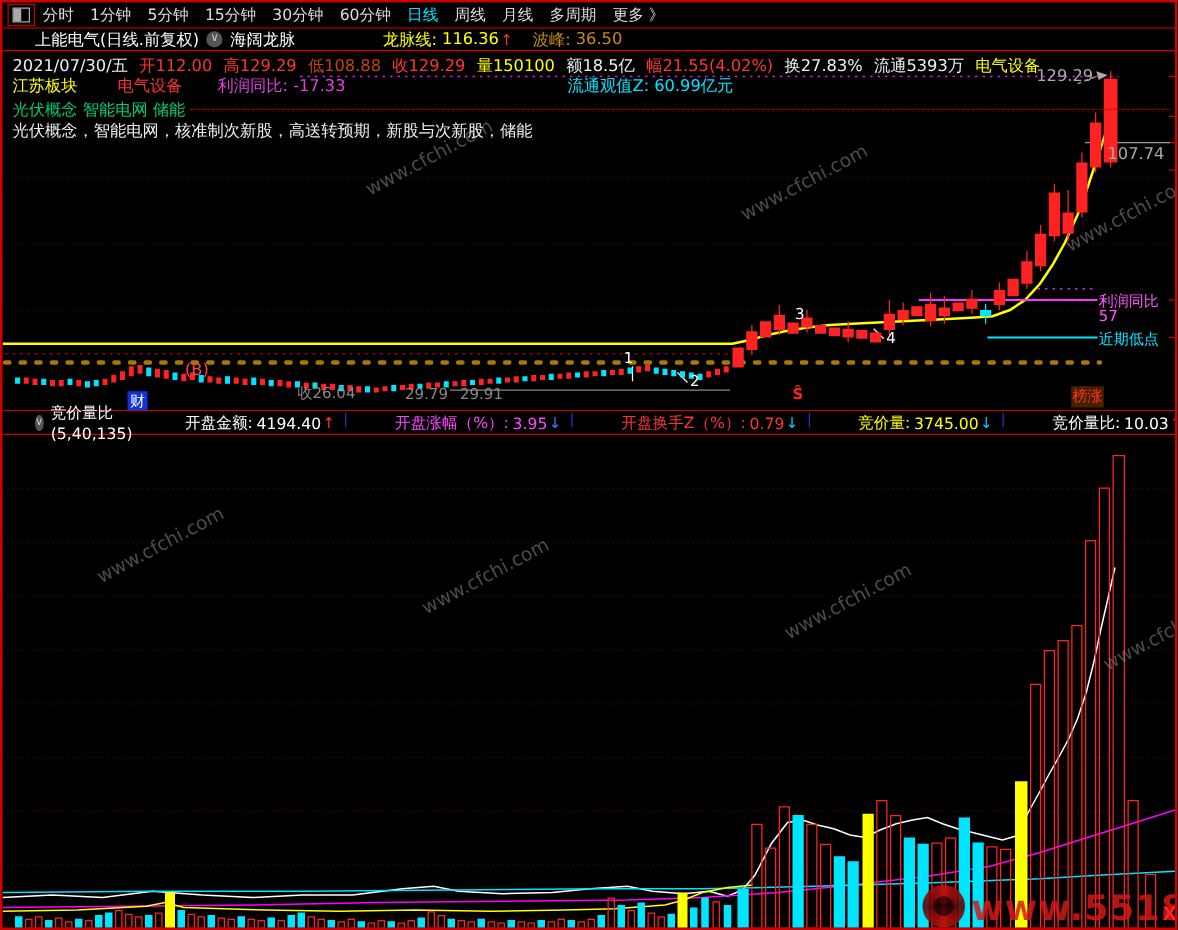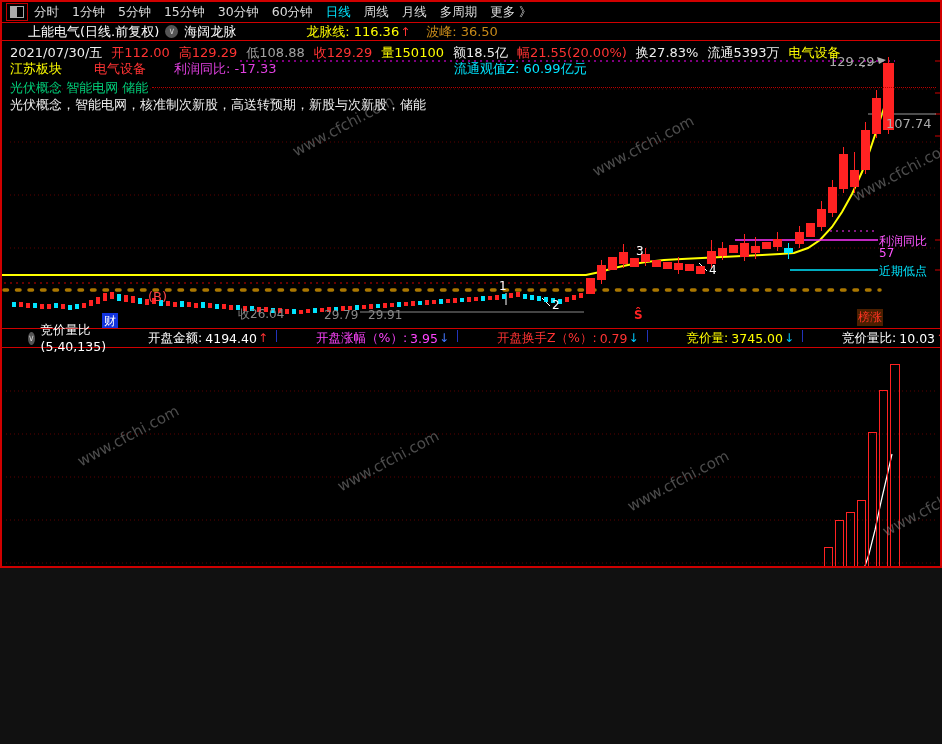--- a/index.html
+++ b/index.html
@@ -1,16 +1,16 @@
 <!DOCTYPE html>
 <html><head>
 <meta charset="utf-8">
 <style>
   html,body{margin:0;padding:0;background:#111;}
-  #app{position:relative;width:942px;height:568px;background:#000;border:2px solid #d00000;
+  #app{position:relative;width:942px;height:744px;background:#000;border:2px solid #d00000;
        box-sizing:border-box;overflow:hidden;font-family:"DejaVu Sans","Liberation Sans",sans-serif;padding-left:20px;}
   .abs{position:absolute;}
   
   #toolbar{position:absolute;top:0;left:0;width:938px;height:20px;display:flex;align-items:center;
            border-bottom:1px solid #d00000;font-size:12.5px;color:#ddd;z-index:9;background:#000;}
   #win-icon-box{border:1px solid #c00000;margin:1px 6px 1px 4px;padding:2px 3px;line-height:0;}
   #win-icon{width:12px;height:10px;border:1px solid #aaa;position:relative;display:inline-block;}
   #win-icon .half{position:absolute;left:0;top:0;width:50%;height:100%;background:#aaa;}
   .period{margin-right:13px;cursor:default;white-space:nowrap;}
   .period.active{color:#00e5ff;}
@@ -347,25 +347,25 @@
     <span style="margin-left:4px;color:#ffff00;">116.36</span>
     <span class="arrow" style="color:#ff3333;">↑</span>
     <span style="margin-left:16px;color:#c78a19;">波峰:</span>
     <span style="margin-left:4px;color:#c78a19;">36.50</span>
   </div>
 
   <div id="quote-row">
     <span>2021/07/30/五</span>
     <span style="color:#ff3333">开112.00</span>
     <span style="color:#ff3333">高129.29</span>
-    <span style="color:#a3a3a3">低108.88</span>
+    <span style="color:#c2410c">低108.88</span>
     <span style="color:#ff3333">收129.29</span>
     <span style="color:#ffff00">量150100</span>
     <span>额18.5亿</span>
-    <span style="color:#ff3333">幅21.55(20.00%)</span>
+    <span style="color:#ff3333">幅21.55(4.02%)</span>
     <span>换27.83%</span>
     <span>流通5393万</span>
     <span style="color:#ffff00">电气设备</span>
   </div>
 
   <div id="tag-row">
     <span class="abs" style="left:8px;color:#ffff00">江苏板块</span>
     <span class="abs" style="left:92px;color:#ff3333">电气设备</span>
     <span class="abs" style="left:172px;color:#e040e0">利润同比: -17.33</span>
     <span class="abs" style="left:452px;color:#00e5ff">流通观值Z: 60.99亿元</span>

